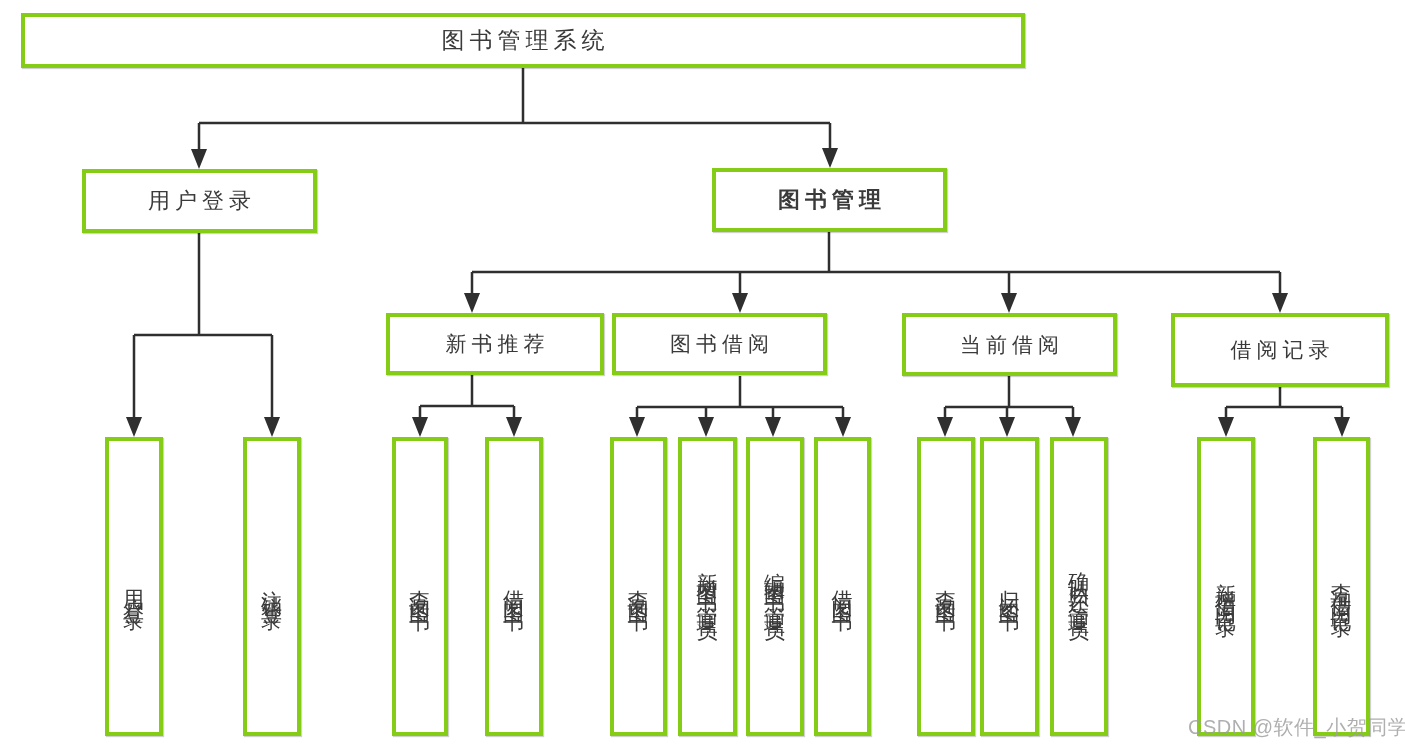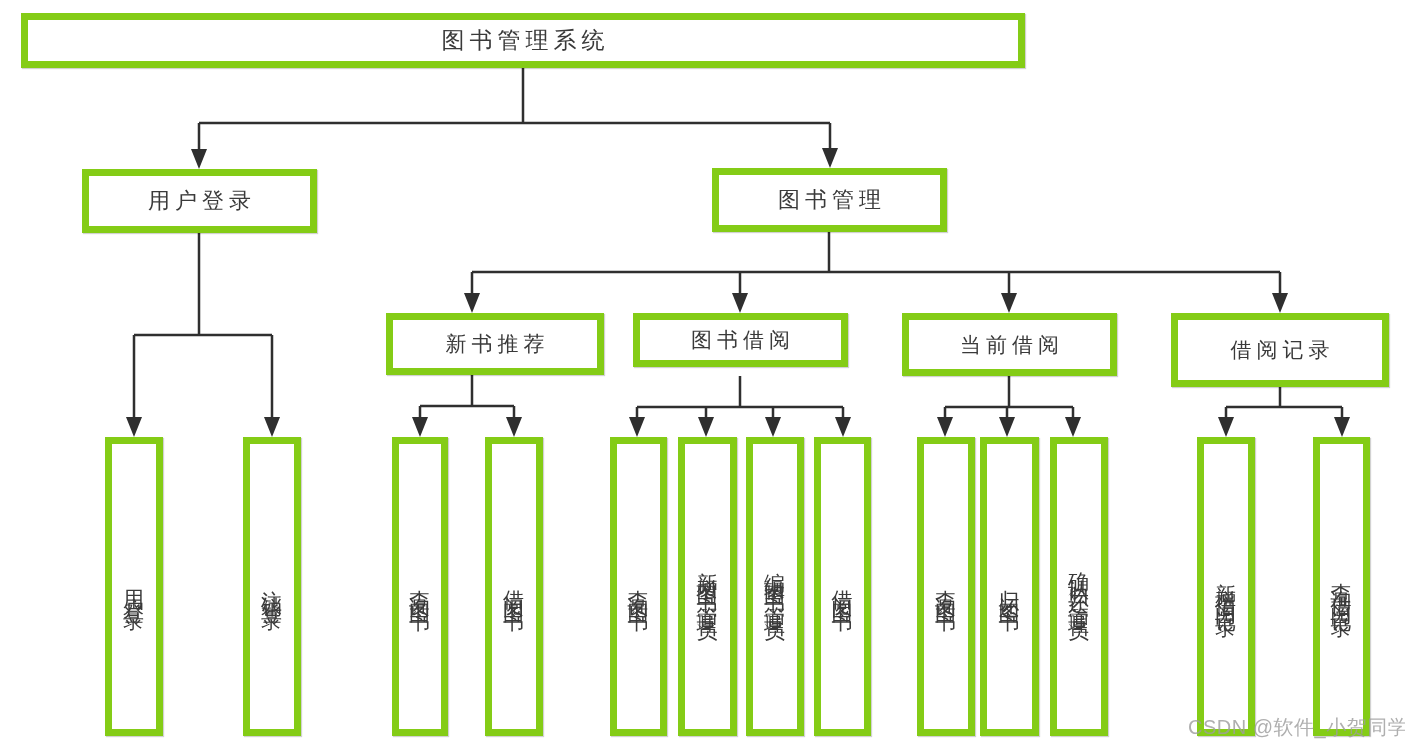--- a/index.html
+++ b/index.html
@@ -2,34 +2,34 @@
 <html><head>
 <meta charset="utf-8">
 <style>
   html,body{margin:0;padding:0;background:#ffffff;}
   .canvas{
     position:relative;width:1405px;height:747px;background:#ffffff;overflow:hidden;
     font-family:"Liberation Sans","DejaVu Sans",sans-serif;
   }
   .connectors{position:absolute;left:0;top:0;width:1405px;height:747px;}
   .box{
-    position:absolute;box-sizing:border-box;border:7px solid #84cc16;background:#ffffff;
+    position:absolute;box-sizing:border-box;border:4px solid #84cc16;background:#ffffff;
     display:flex;align-items:center;justify-content:center;color:#3a3a3a;
     box-shadow:1px 1px 1px rgba(0,0,0,0.18);
   }
   .box-h{letter-spacing:5px;text-indent:5px;}
   .box-v{
     writing-mode:vertical-rl;text-orientation:mixed;
     font-size:21px;letter-spacing:7px;line-height:1;
   }
   .root-box{left:21px;top:13px;width:1004px;height:55px;font-size:23px;}
   .l2-user{left:82px;top:169px;width:235px;height:64px;font-size:22px;}
-  .l2-book{left:712px;top:168px;width:235px;height:64px;font-size:22px;}
+  .l2-book{left:712px;top:168px;width:235px;height:64px;font-size:22px;font-weight:bold;}
   .l3-a{left:363px;top:313px;width:218px;height:62px;font-size:21px;margin-left:23px;}
-  .l3-b{left:633px;top:313px;width:215px;height:54px;font-size:21px;}
+  .l3-b{left:612px;top:313px;width:215px;height:62px;font-size:21px;}
   .l3-c{left:902px;top:313px;width:215px;height:63px;font-size:21px;justify-content:center;}
   .l3-d{left:1171px;top:313px;width:218px;height:74px;font-size:21px;}
   .lf{top:437px;height:299px;}
   .lf1{left:105px;width:58px;}
   .lf2{left:243px;width:58px;}
   .lf3{left:392px;width:56px;}
   .lf4{left:485px;width:58px;}
   .lf5{left:610px;width:57px;}
   .lf6{left:678px;width:59px;}
   .lf7{left:746px;width:58px;}

